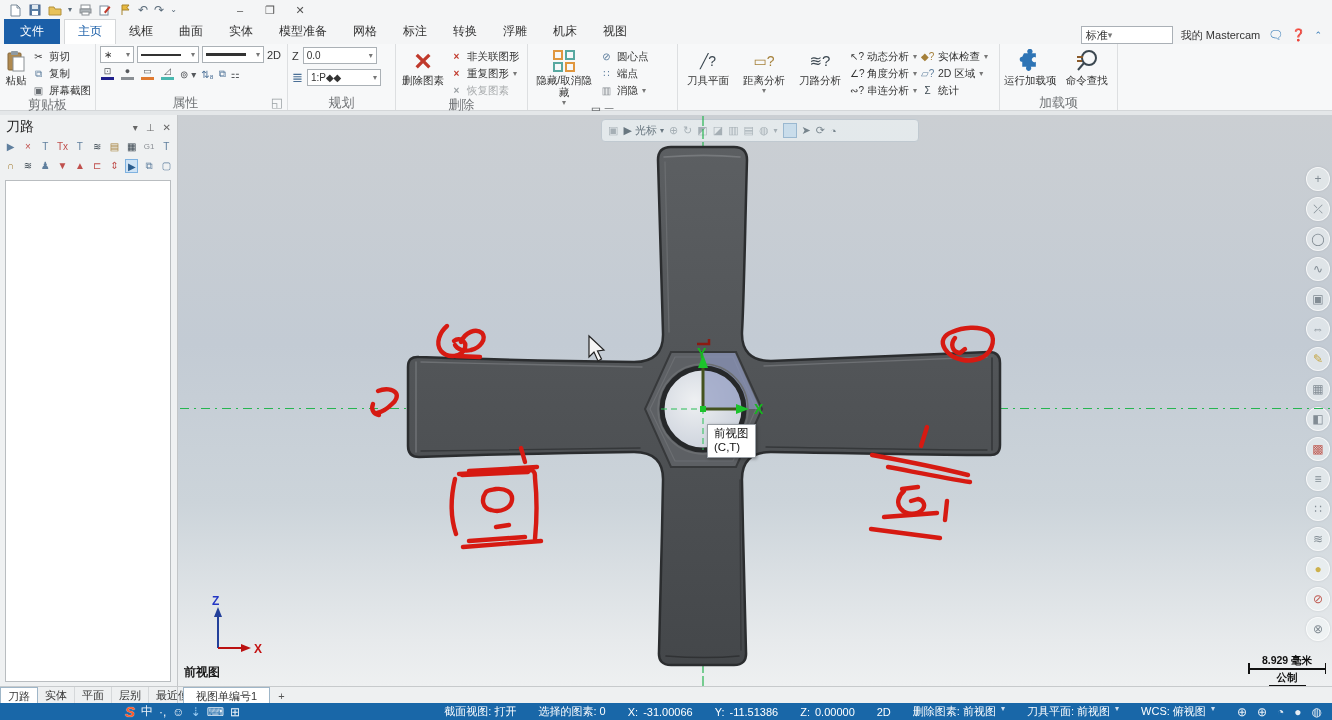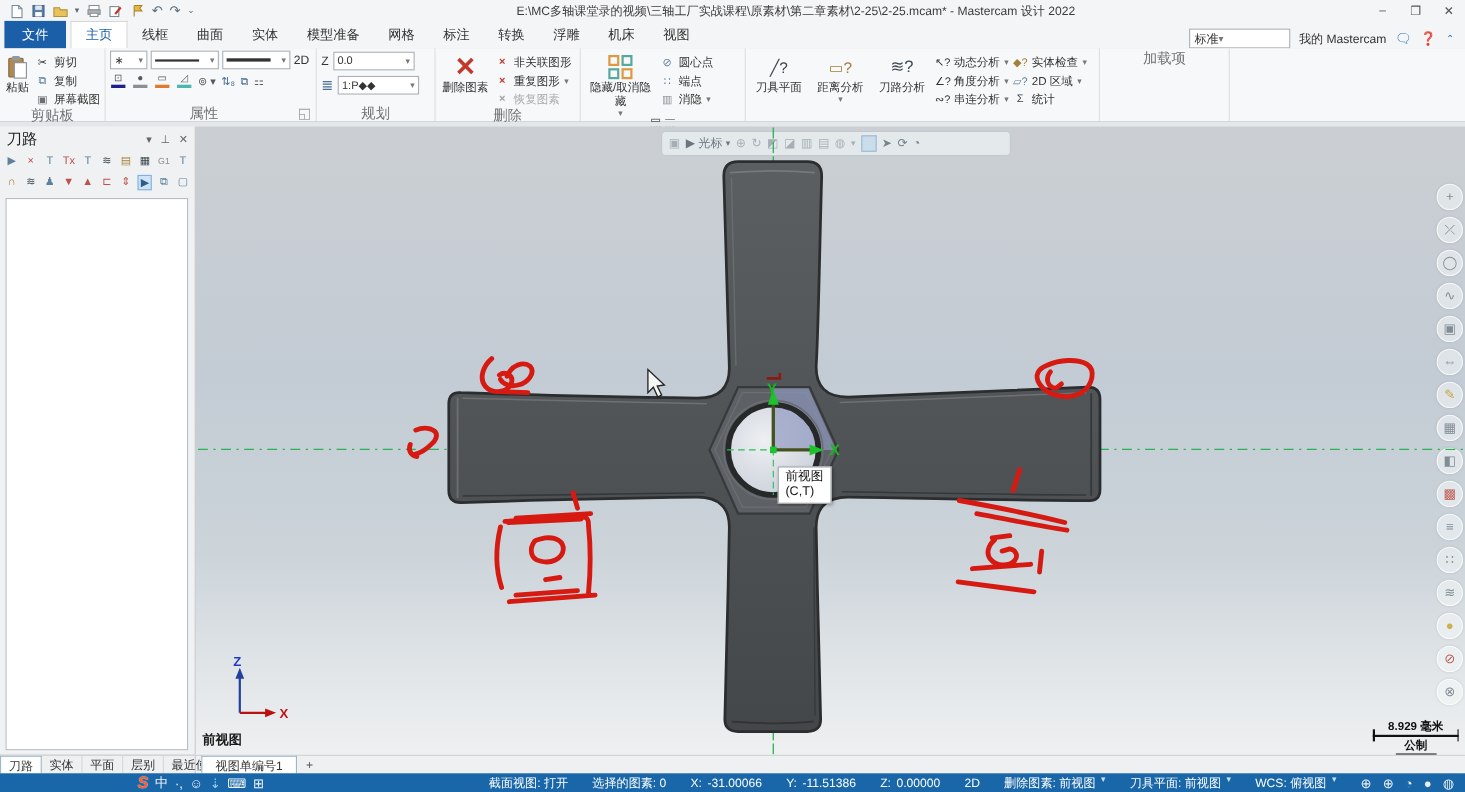--- a/index.html
+++ b/index.html
@@ -152,21 +152,20 @@
         </span>
       <span class="mini">
           <svg width="11" height="12">
             <path d="M2,1 v10 M2,1 h7 l-2,2.5 l2,2.5 h-7" fill="#e8b93f" stroke="#a8852c"></path>
           </svg>
         </span>
       <span class="glyph">↶</span>
       <span class="glyph">↷</span>
       <span class="glyph" style="font-size:8px;">⌄</span>
     </div>
-    <div class="titletext">E:\MC多轴课堂录的视频\三轴工厂实战课程\原素材\第二章素材\2-25\2-25.mcam* - Mastercam 设计 2022</div>
     <div class="winbtns">
       <span>–</span>
       <span>❐</span>
       <span>✕</span>
     </div>
   </div>
 
   <div class="tabrow">
     <div class="rtabs">
       <span class="rtab file">文件</span>
@@ -392,20 +391,41 @@
             </div>
           <div class="sbtn">
               <span class="si" style="color:#3b4750;">Σ</span>
               <span>统计</span>
             </div>
         </div>
       </div>
     </div>
 
     <div class="rgroup" style="width:118px;">
+      <div class="content" style="justify-content:center;">
+        <div class="bigbtn">
+          <span class="bicon">
+            <svg width="24" height="24">
+                <path d="M6,4 h5 a3,3 0 1 1 4,0 h5 v5 a3,3 0 1 0 0,5 v6 h-6 a3,3 0 1 1 -5,0 h-5 v-6 a3,3 0 1 1 0,-6 z" fill="#2e74b5" transform="scale(0.85) translate(1,1)"></path>
+              </svg>
+          </span>
+          <span>运行加载项</span>
+        </div>
+        <div class="bigbtn">
+          <span class="bicon">
+            <svg width="24" height="24">
+                <circle cx="14" cy="9" r="7" fill="none" stroke="#3b4750" stroke-width="2"></circle>
+                <line x1="9" y1="14" x2="3" y2="21" stroke="#3b4750" stroke-width="2"></line>
+                <line x1="2" y1="8" x2="8" y2="8" stroke="#8a5a2a" stroke-width="2"></line>
+                <line x1="2" y1="12" x2="7" y2="12" stroke="#8a5a2a" stroke-width="2"></line>
+              </svg>
+          </span>
+          <span>命令查找</span>
+        </div>
+      </div>
       <div class="glabel">加载项</div>
     </div>
 
     <div style="flex:1;"></div>
   </div>
 
   <div class="gapstrip"></div>
 
   <div class="main">
 

